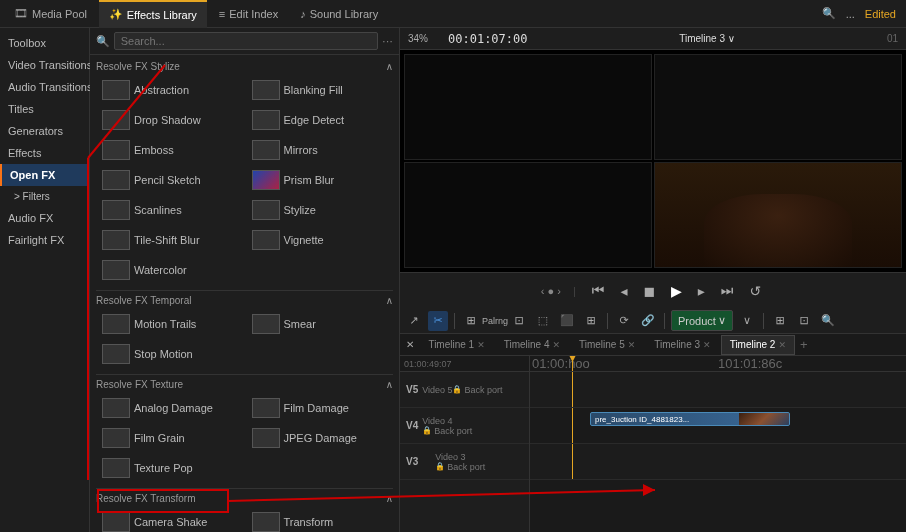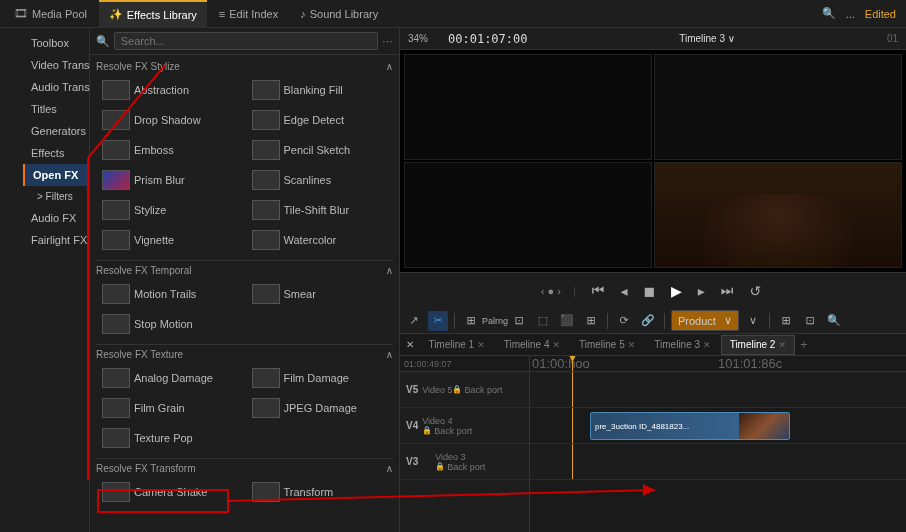--- a/index.html
+++ b/index.html
@@ -65,21 +65,20 @@
       display: flex;
       flex-direction: column;
       padding-top: 4px;
     }
     .sidebar-item {
       padding: 5px 8px;
       color: #bbb;
       font-size: 11px;
       cursor: pointer;
       white-space: nowrap;
-      margin-left: 23px;
     }
     .sidebar-item.highlighted {
       color: #fff;
       background: #1f3a5c;
       border-left: 2px solid #f97316;
       font-weight: bold;
     }
 
     
     .effects-panel {
@@ -256,22 +255,22 @@
     .tool-btn.active { background: #1f3a5c; color: #4a90d9; }
     .toolbar-separator {
       width: 1px;
       height: 16px;
       background: #444;
       margin: 0 2px;
     }
     .product-dropdown {
       display: flex;
       align-items: center;
-      gap: 8px;
-      background: #a16207;
+      gap: 2px;
+      background: #14532d;
       border: 1px solid #444;
       padding: 3px 6px;
       border-radius: 2px;
       cursor: pointer;
       color: #ccc;
       font-size: 11px;
     }
 
     
     .timeline-tabs {
@@ -403,21 +402,21 @@
       height: 36px;
       border-bottom: 1px solid #2a2a2a;
       position: relative;
       background: #1a1a1a;
     }
     .track-row:nth-child(even) { background: #1c1c1c; }
 
     
     .clip {
       position: absolute;
-      height: 28px;
+      height: 14px;
       top: 4px;
       border-radius: 2px;
       overflow: hidden;
       display: flex;
       align-items: center;
       padding: 0 4px;
       font-size: 9px;
       color: #fff;
       cursor: pointer;
     }
@@ -515,20 +514,24 @@
         <div class="effect-item">
           <div class="effect-thumb"></div>
           <span>Edge Detect</span>
         </div>
         <div class="effect-item">
           <div class="effect-thumb"></div>
           <span>Emboss</span>
         </div>
         <div class="effect-item">
           <div class="effect-thumb"></div>
+          <span>Mirrors</span>
+        </div>
+        <div class="effect-item">
+          <div class="effect-thumb"></div>
           <span>Pencil Sketch</span>
         </div>
         <div class="effect-item">
           <div class="effect-thumb" style="background: linear-gradient(135deg, #2244aa, #aa2244);"></div>
           <span>Prism Blur</span>
         </div>
         <div class="effect-item">
           <div class="effect-thumb"></div>
           <span>Scanlines</span>
         </div>

